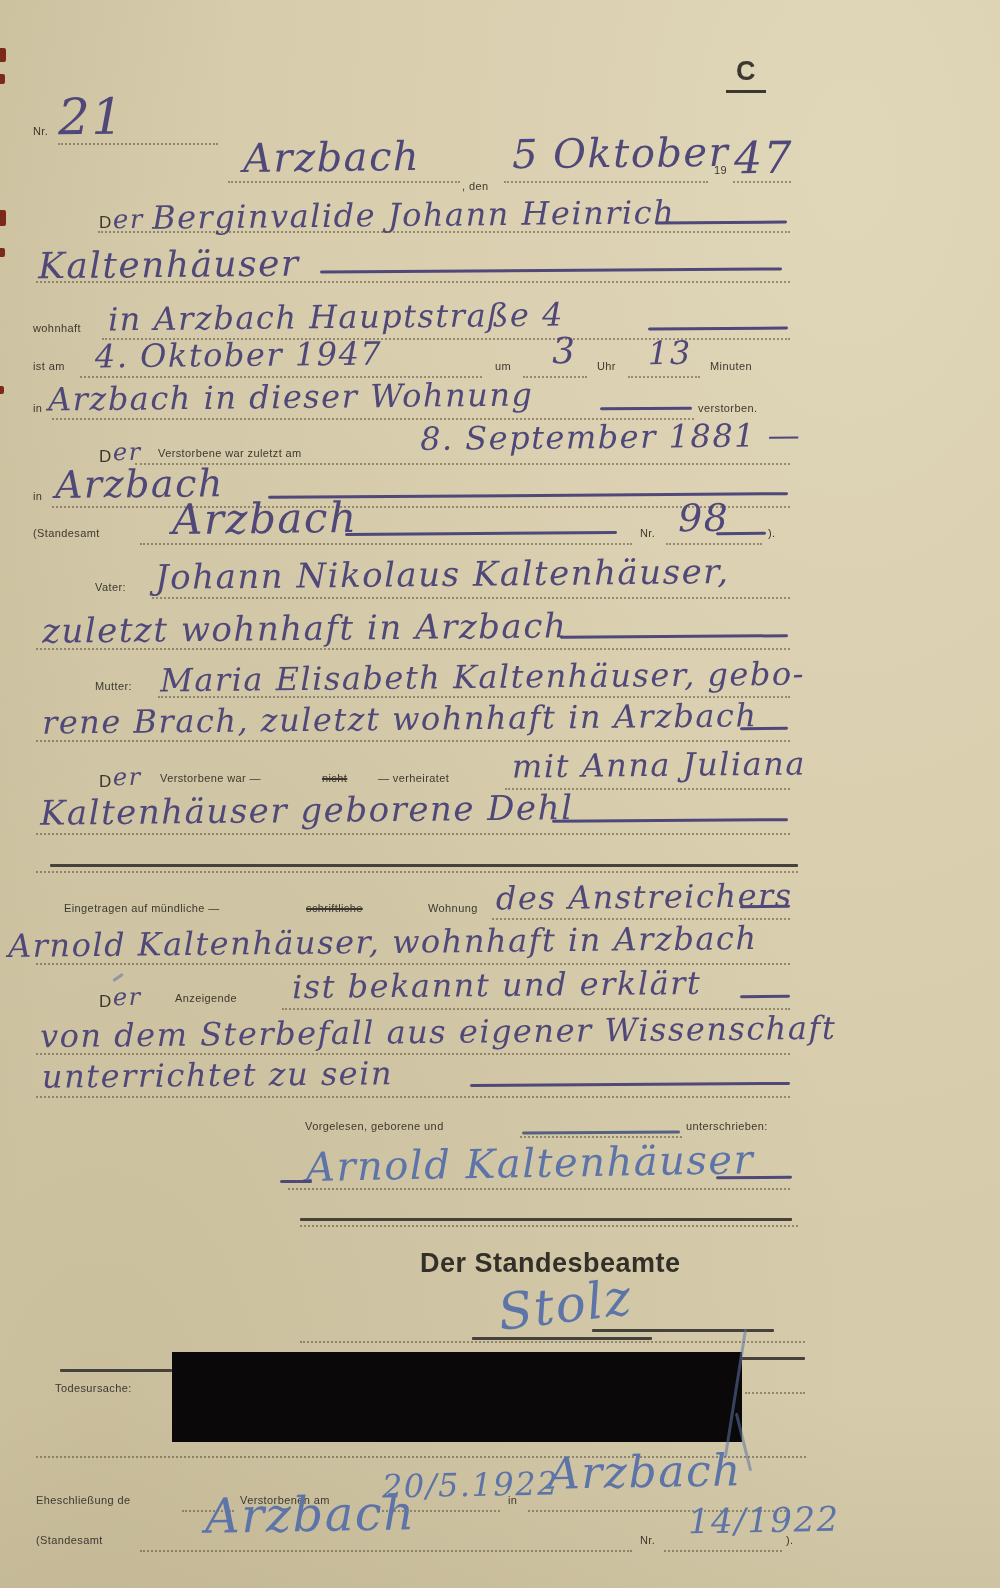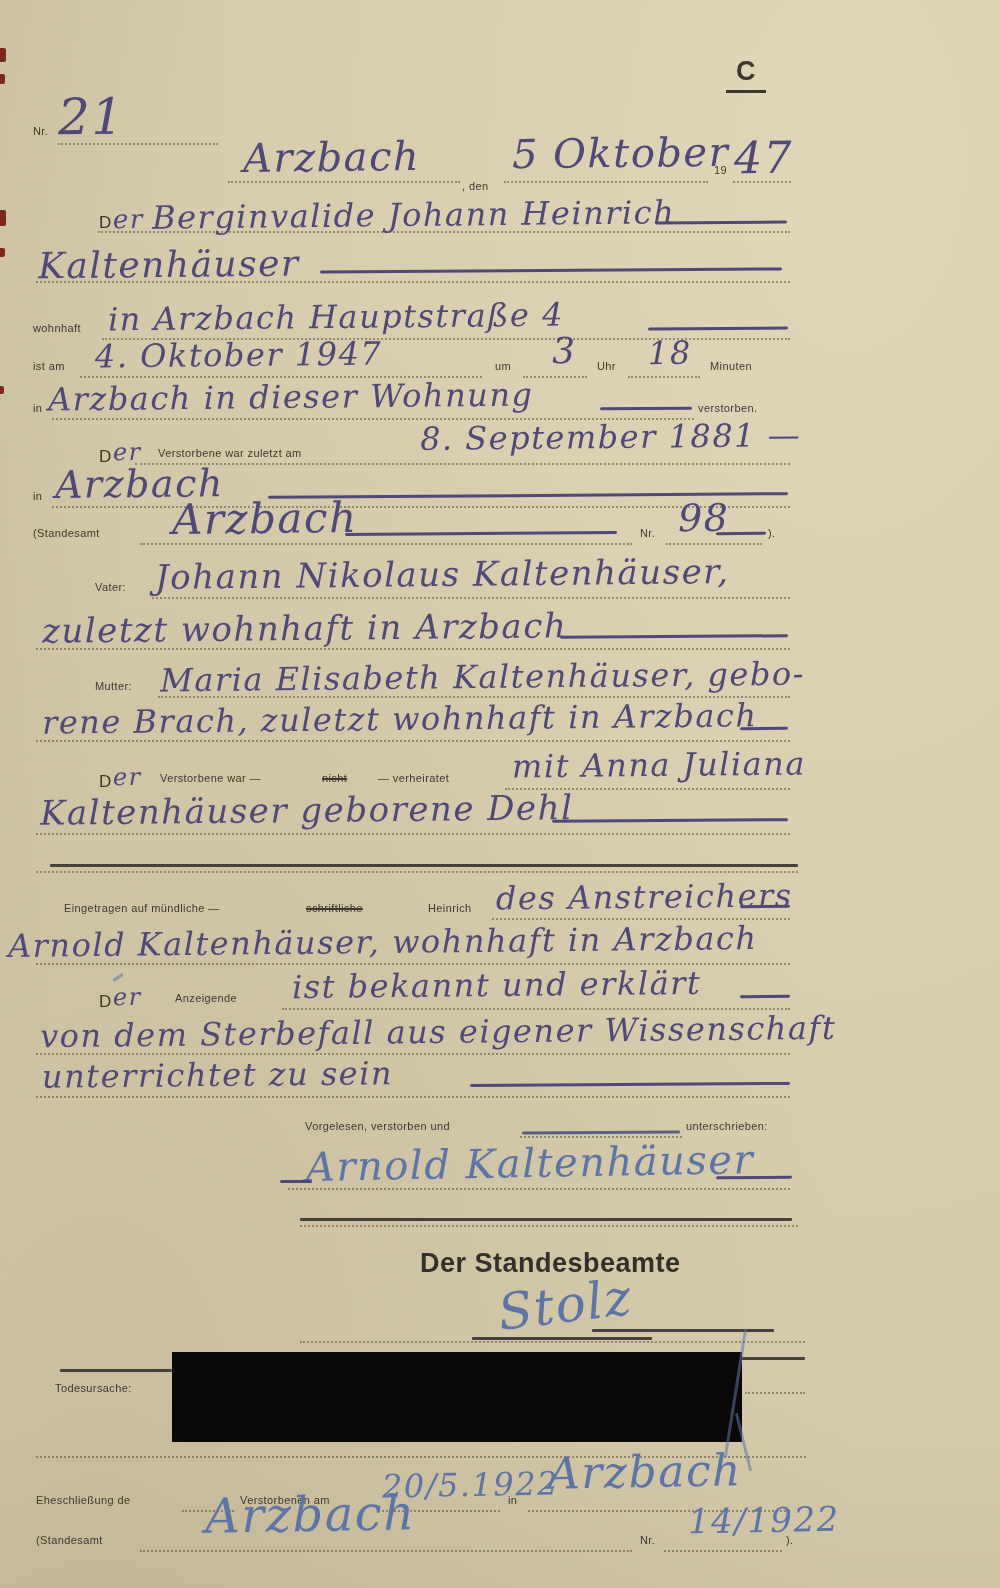--- a/index.html
+++ b/index.html
@@ -71,21 +71,21 @@
   <div class="ink" style="left:648px;top:327px;width:140px;"></div>
 
   <span class="p" style="left:33px;top:360px;">ist am</span>
   <div class="dot" style="left:80px;top:376px;width:402px;"></div>
   <span class="hw" style="left:95px;top:336px;">4. Oktober 1947</span>
   <span class="p" style="left:495px;top:360px;">um</span>
   <div class="dot" style="left:523px;top:376px;width:64px;"></div>
   <span class="hw" style="left:552px;top:330px;font-size:36px;">3</span>
   <span class="p" style="left:597px;top:360px;">Uhr</span>
   <div class="dot" style="left:628px;top:376px;width:72px;"></div>
-  <span class="hw" style="left:648px;top:334px;">18</span>
+  <span class="hw" style="left:648px;top:334px;">13</span>
   <span class="p" style="left:710px;top:360px;">Minuten</span>
 
   <span class="p" style="left:33px;top:402px;">in</span>
   <div class="dot" style="left:52px;top:418px;width:642px;"></div>
   <span class="hw" style="left:48px;top:378px;">Arzbach in dieser Wohnung</span>
   <div class="ink" style="left:600px;top:407px;width:92px;"></div>
   <span class="p" style="left:698px;top:402px;">verstorben.</span>
 
   <span class="p" style="left:99px;top:447px;font-size:17px;">D</span>
   <span class="hw" style="left:113px;top:438px;font-size:24px;">er</span>
@@ -131,41 +131,41 @@
   <span class="hw" style="left:512px;top:746px;">mit Anna Juliana</span>
   <div class="dot" style="left:36px;top:833px;width:754px;"></div>
   <span class="hw" style="left:40px;top:790px;font-size:34px;">Kaltenhäuser geborene Dehl</span>
   <div class="ink" style="left:552px;top:819px;width:236px;"></div>
 
   <div class="rule" style="left:50px;top:864px;width:748px;"></div>
   <div class="dot" style="left:36px;top:871px;width:762px;"></div>
 
   <span class="p" style="left:64px;top:902px;">Eingetragen auf mündliche —</span>
   <span class="p strike" style="left:306px;top:902px;">schriftliche</span>
-  <span class="p" style="left:428px;top:902px;">Heinrich</span>
+  <span class="p" style="left:428px;top:902px;">Wohnung</span>
   <div class="dot" style="left:492px;top:918px;width:298px;"></div>
   <span class="hw" style="left:496px;top:878px;">des Anstreichers</span>
   <div class="ink" style="left:740px;top:905px;width:50px;"></div>
   <div class="dot" style="left:36px;top:963px;width:754px;"></div>
   <span class="hw" style="left:8px;top:923px;">Arnold Kaltenhäuser, wohnhaft in Arzbach</span>
 
   <span class="p" style="left:99px;top:992px;font-size:17px;">D</span>
   <span class="hw" style="left:113px;top:983px;font-size:24px;">er</span>
   <div class="bstroke" style="left:112px;top:976px;width:12px;height:3px;transform:rotate(-35deg);"></div>
   <span class="p" style="left:175px;top:992px;">Anzeigende</span>
   <div class="dot" style="left:282px;top:1008px;width:508px;"></div>
   <span class="hw" style="left:292px;top:966px;">ist bekannt und erklärt</span>
   <div class="ink" style="left:740px;top:995px;width:50px;"></div>
   <div class="dot" style="left:36px;top:1053px;width:754px;"></div>
   <span class="hw" style="left:40px;top:1013px;">von dem Sterbefall aus eigener Wissenschaft</span>
   <div class="dot" style="left:36px;top:1096px;width:754px;"></div>
   <span class="hw" style="left:42px;top:1056px;">unterrichtet zu sein</span>
   <div class="ink" style="left:470px;top:1083px;width:320px;"></div>
 
-  <span class="p" style="left:305px;top:1120px;">Vorgelesen, verstorben und</span>
+  <span class="p" style="left:305px;top:1120px;">Vorgelesen, geborene und</span>
   <div class="dot" style="left:520px;top:1136px;width:162px;"></div>
   <div class="ink" style="left:522px;top:1131px;width:158px;background:#55617f;"></div>
   <span class="p" style="left:686px;top:1120px;">unterschrieben:</span>
 
   <div class="dot" style="left:288px;top:1188px;width:502px;"></div>
   <span class="hwb" style="left:306px;top:1140px;font-size:40px;">Arnold Kaltenhäuser</span>
   <div class="ink" style="left:280px;top:1180px;width:32px;"></div>
   <div class="ink" style="left:716px;top:1176px;width:76px;"></div>
 
   <div class="rule" style="left:300px;top:1218px;width:492px;"></div>

